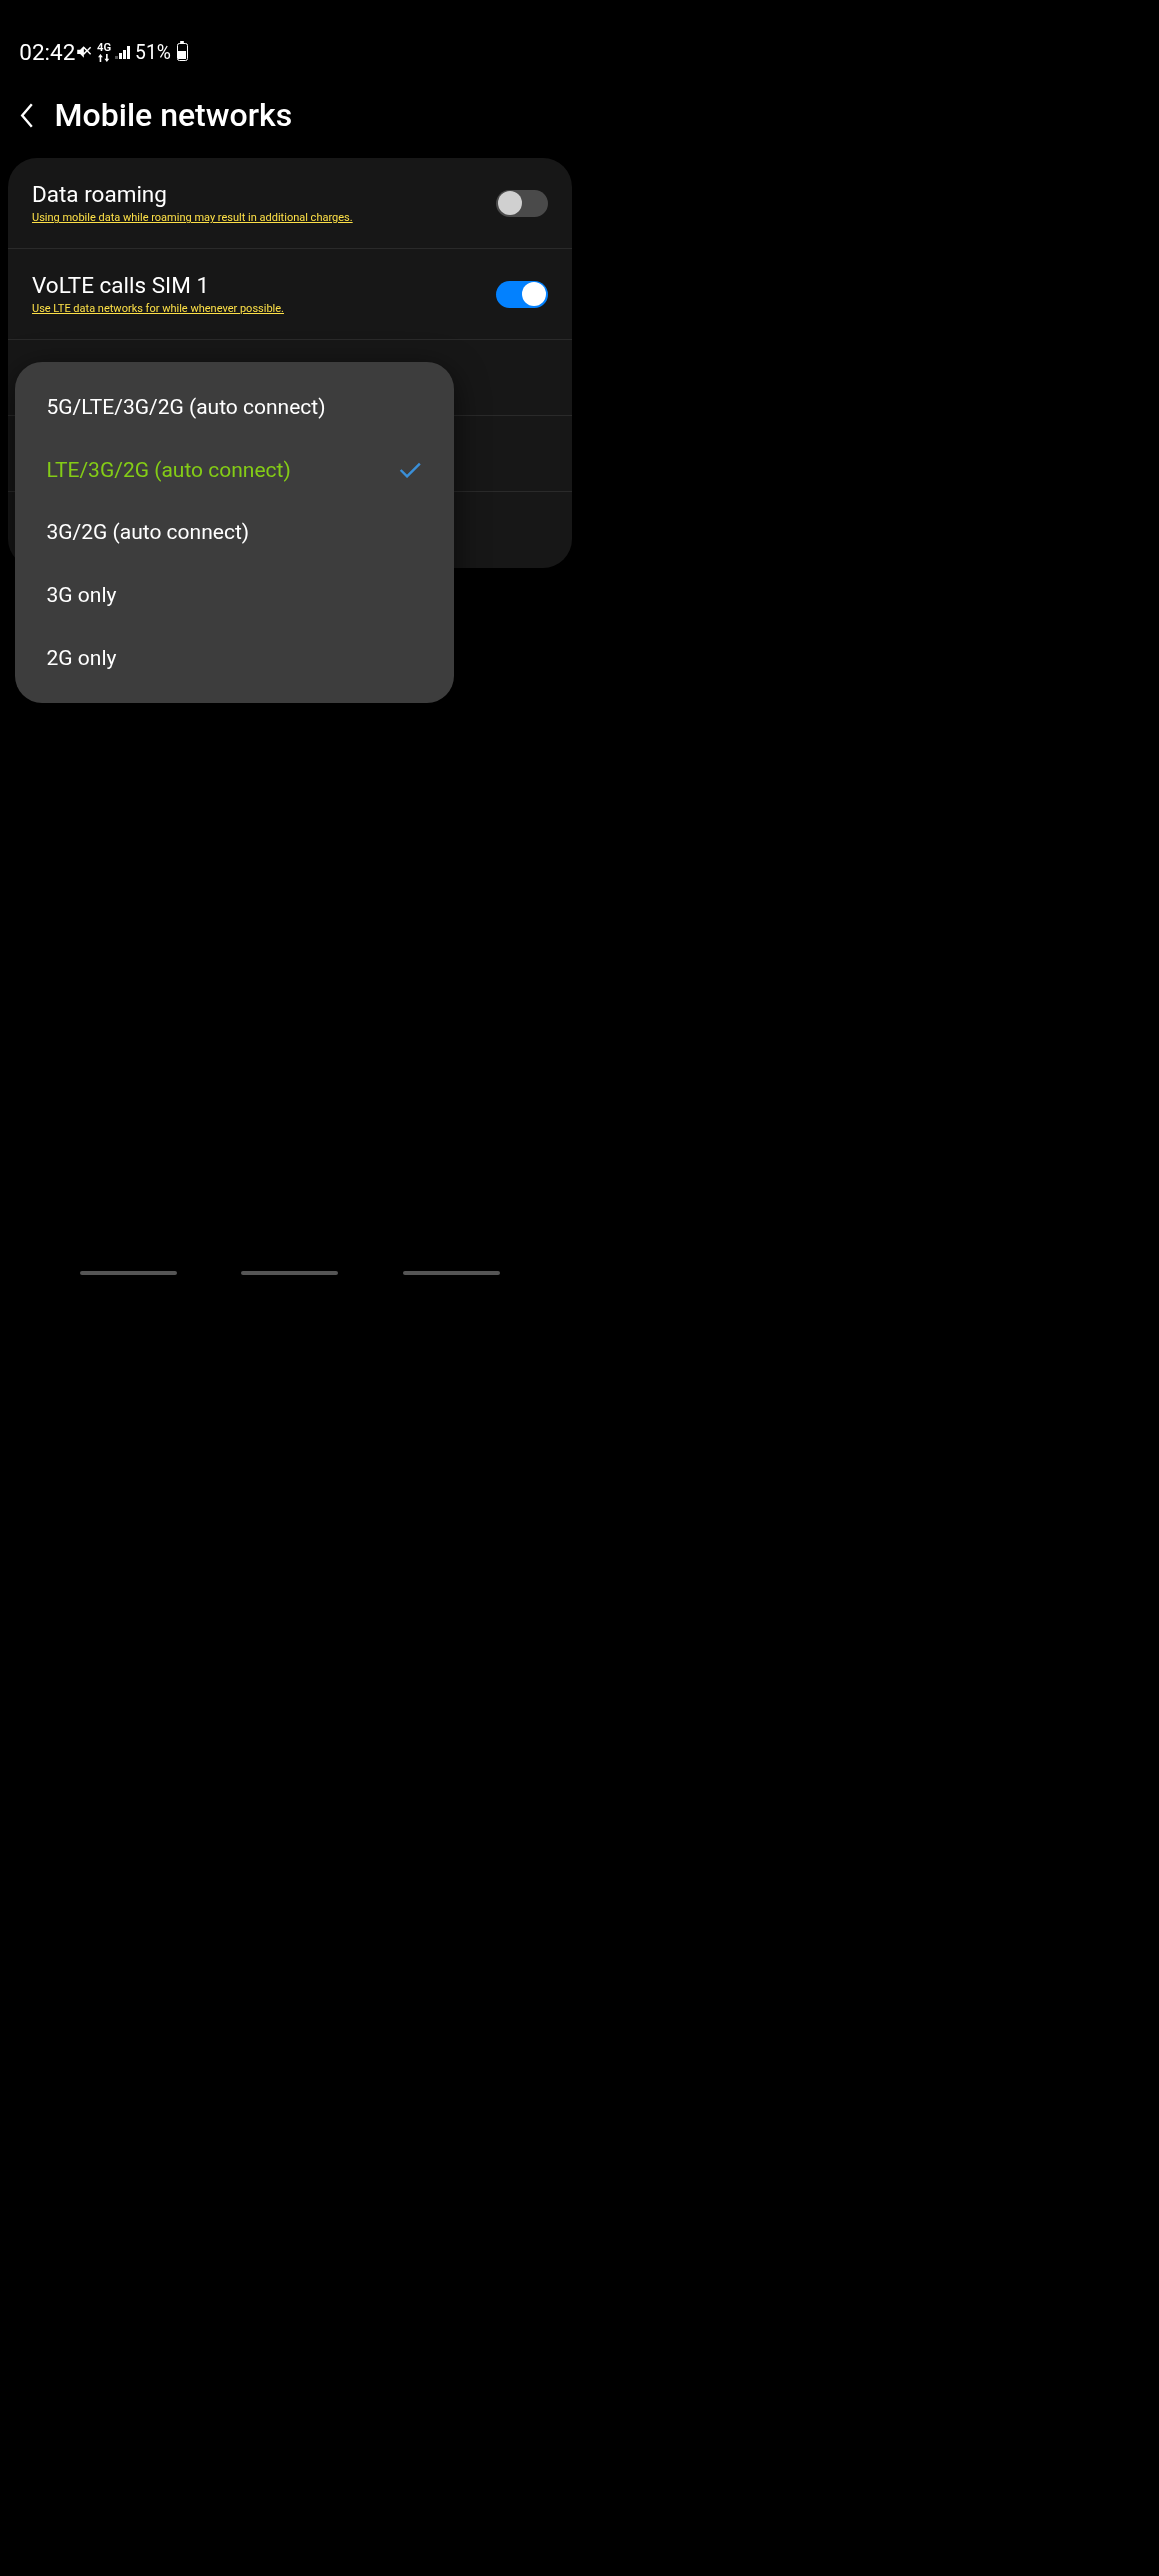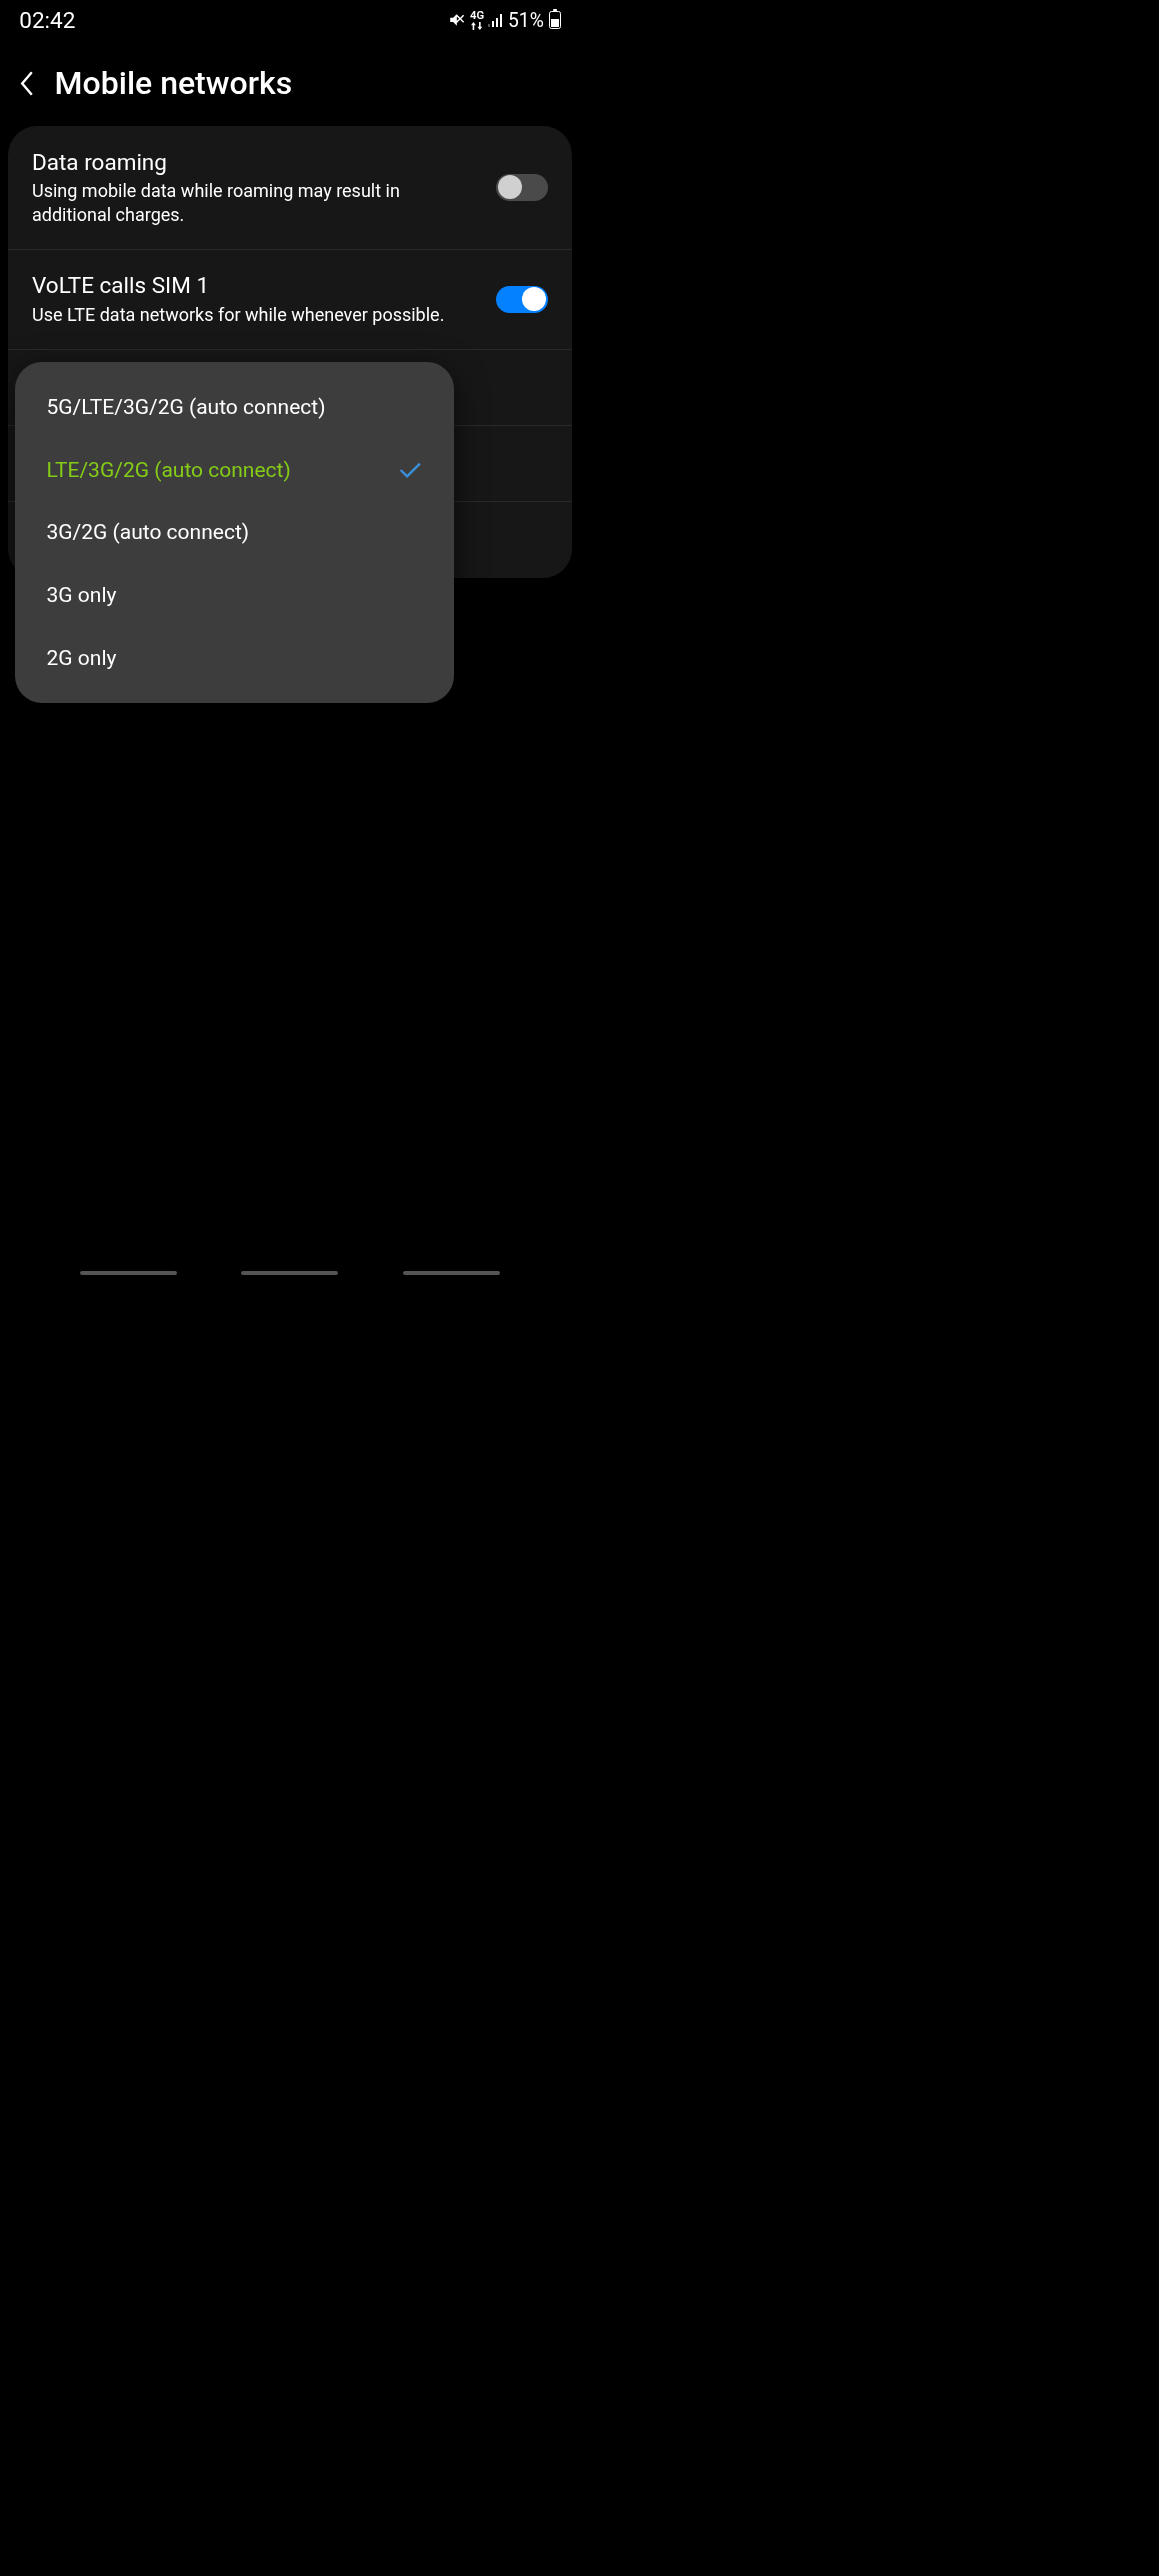--- a/index.html
+++ b/index.html
@@ -7,24 +7,25 @@
       width: 580px;
       height: 1288px;
       background: #000;
       font-family: -apple-system, BlinkMacSystemFont, 'Segoe UI', Roboto, sans-serif;
       color: #fff;
       overflow: hidden;
       position: relative;
     }
     .status-bar {
       display: flex;
-      justify-content: space-between;
+      justify-content: flex-start;
       align-items: center;
       padding: 9.7px 19.3px;
       height: 40px;
+      margin-top: 32px;
     }
     .status-time {
       font-size: 22.5px;
       font-weight: 400;
     }
     .status-icons {
       display: flex;
       align-items: center;
       gap: 4px;
     }
@@ -82,21 +83,21 @@
       display: flex;
       justify-content: space-between;
       align-items: center;
       padding: 22.5px 24px;
       border-bottom: 0.8px solid #2a2a2a;
       gap: 12px;
     }
     .setting-row:last-child { border-bottom: none; }
     .setting-text { flex: 1; padding-right: 16px; }
     .setting-title { font-size: 22.5px; font-weight: 400; margin-bottom: 4.8px; }
-    .setting-desc { font-size: 18px; color: #ffffff; line-height: 1.3; }
+    .setting-desc { font-size: 11px; color: #fde047; line-height: 1.3; text-decoration: underline; }
     .toggle {
       width: 52px;
       height: 27px;
       border-radius: 13.7px;
       position: relative;
       flex-shrink: 0;
     }
     .toggle.off { background: #4a4a4a; }
     .toggle.on { background: #0381fe; }
     .toggle-knob {

